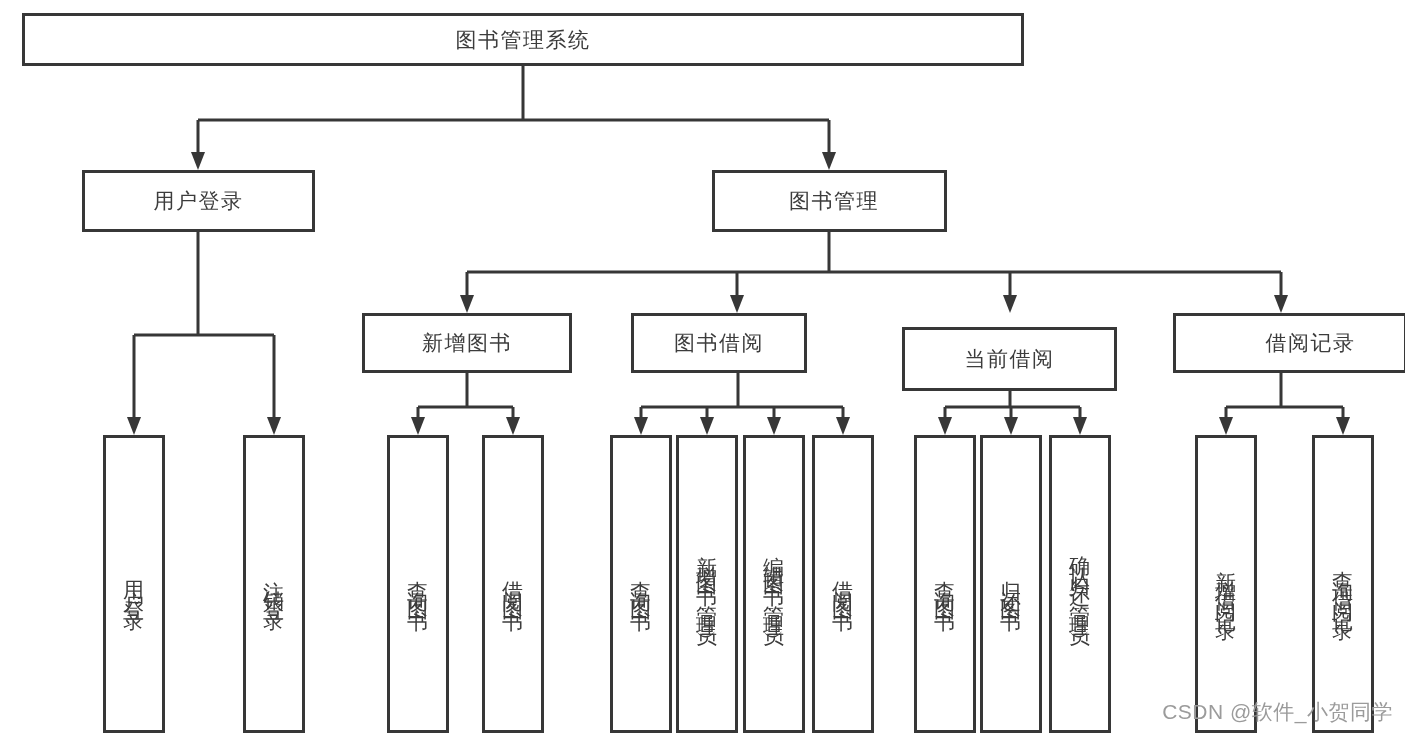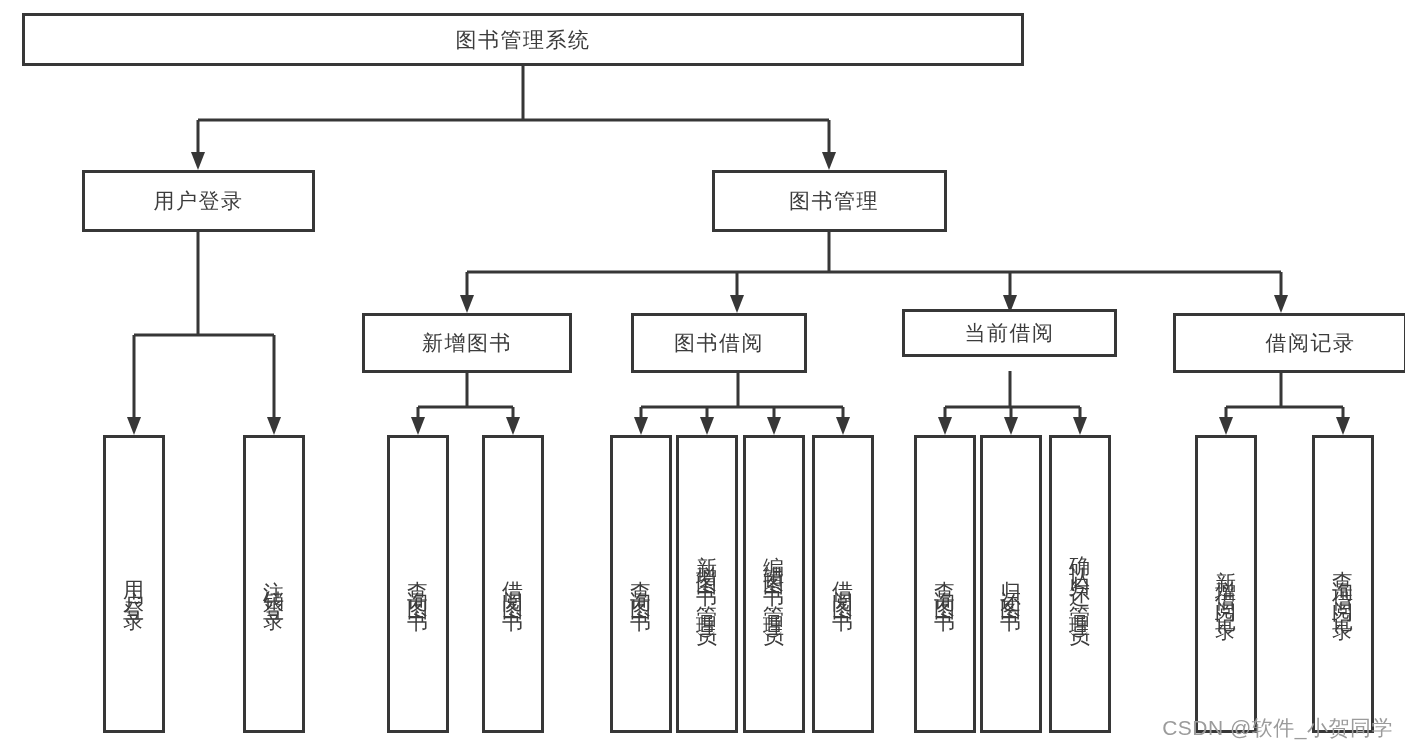--- a/index.html
+++ b/index.html
@@ -27,31 +27,31 @@
     white-space:nowrap;
   }
   
   .n-root{left:22px;top:13px;width:1002px;height:53px;}
   
   .n-user-login{left:82px;top:170px;width:233px;height:62px;}
   .n-book-mgmt{left:712px;top:170px;width:235px;height:62px;padding-left:9px;}
   
   .n-new-book{left:362px;top:313px;width:210px;height:60px;}
   .n-borrow{left:631px;top:313px;width:176px;height:60px;}
-  .n-current{left:902px;top:309px;width:215px;height:48px;font-family:Liberation Serif, serif;}
+  .n-current{left:902px;top:327px;width:215px;height:64px;font-family:Liberation Serif, serif;}
   .n-records{left:1173px;top:313px;width:234px;height:60px;padding-left:41px;}
   
   .leaf{top:435px;width:62px;height:298px;}
   .l1{left:103px;} .l2{left:243px;}
   .l3{left:387px;} .l4{left:482px;}
   .l5{left:610px;} .l6{left:676px;} .l7{left:743px;} .l8{left:812px;}
   .l9{left:914px;} .l10{left:980px;} .l11{left:1049px;}
   .l12{left:1195px;} .l13{left:1312px;}
   .watermark{
-    position:absolute;right:12px;bottom:5px;
+    position:absolute;right:12px;bottom:21px;
     font-size:21px;color:#9b9b9b;letter-spacing:0.5px;
     white-space:nowrap;z-index:5;
   }
 </style>
 </head>
 <body>
 
 <div class="canvas">
 
   <svg class="connectors" viewBox="0 0 1405 747" xmlns="http://www.w3.org/2000/svg">

